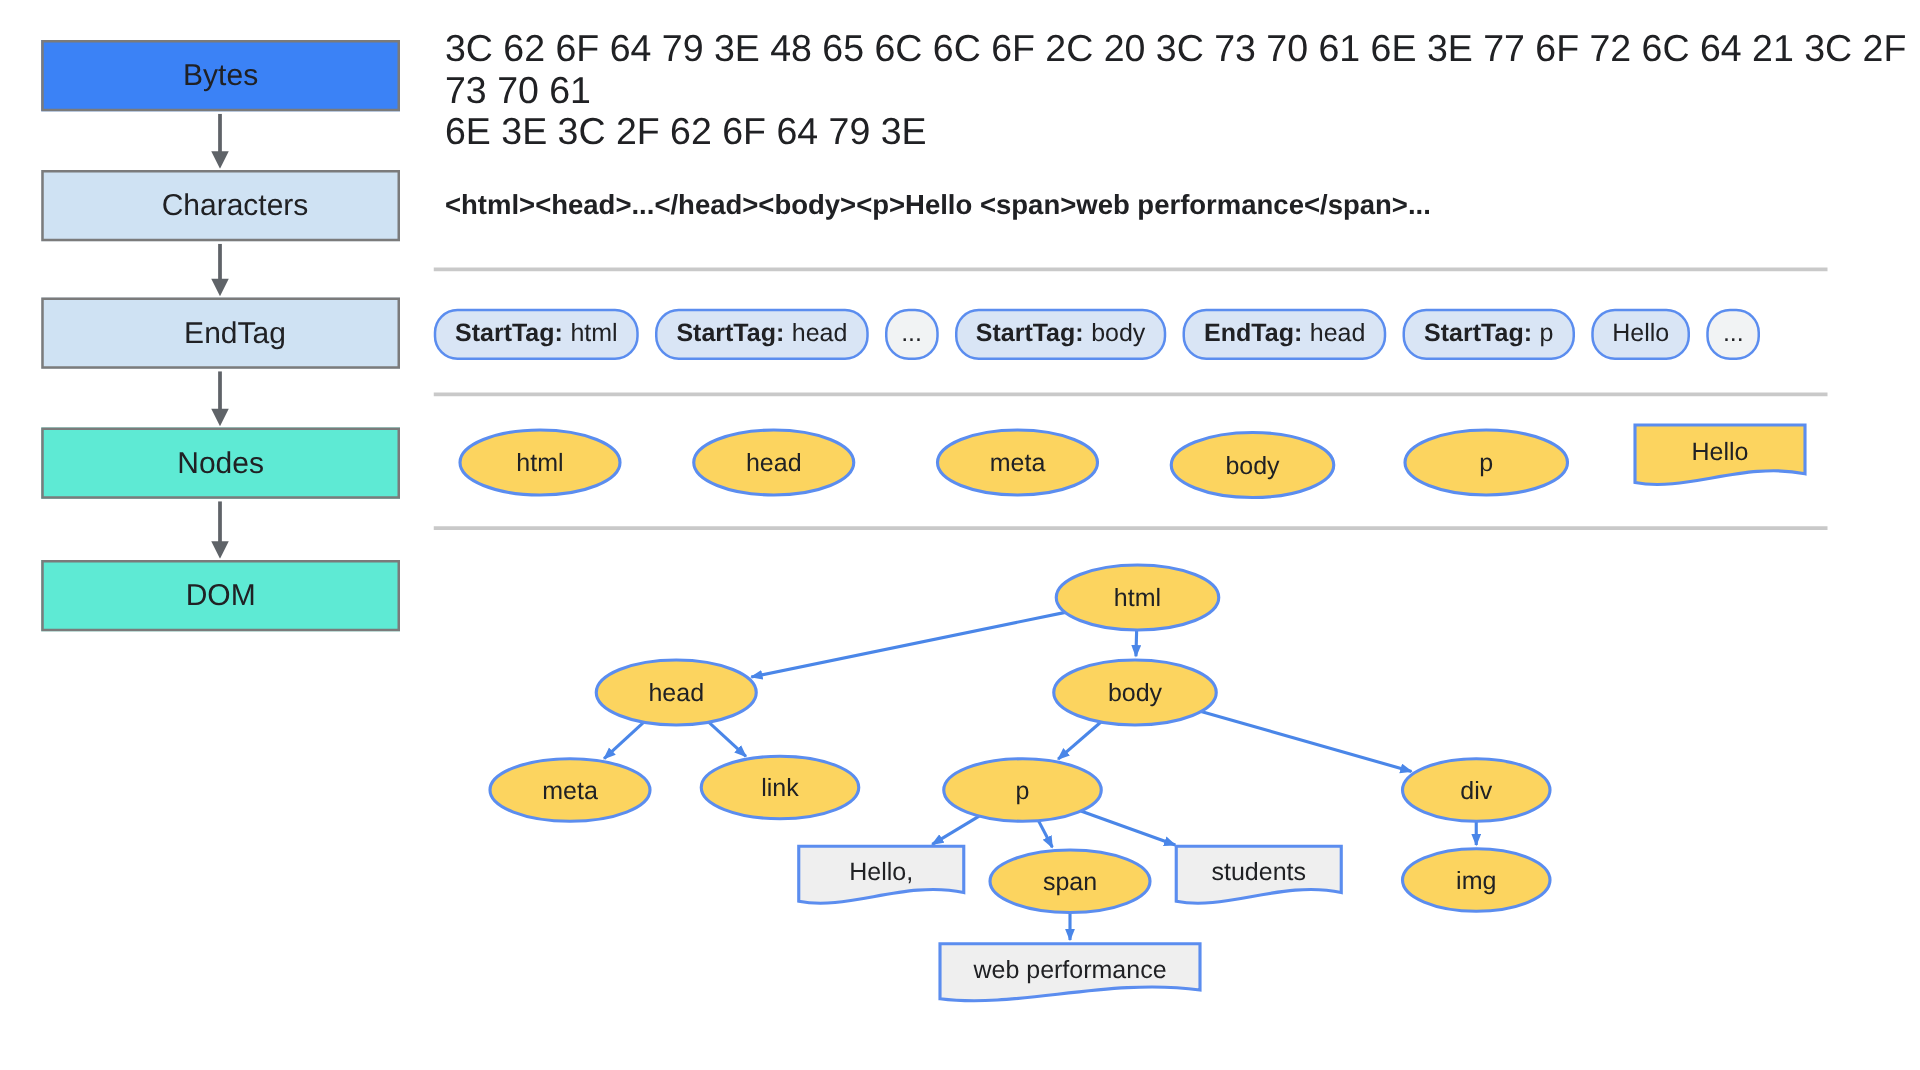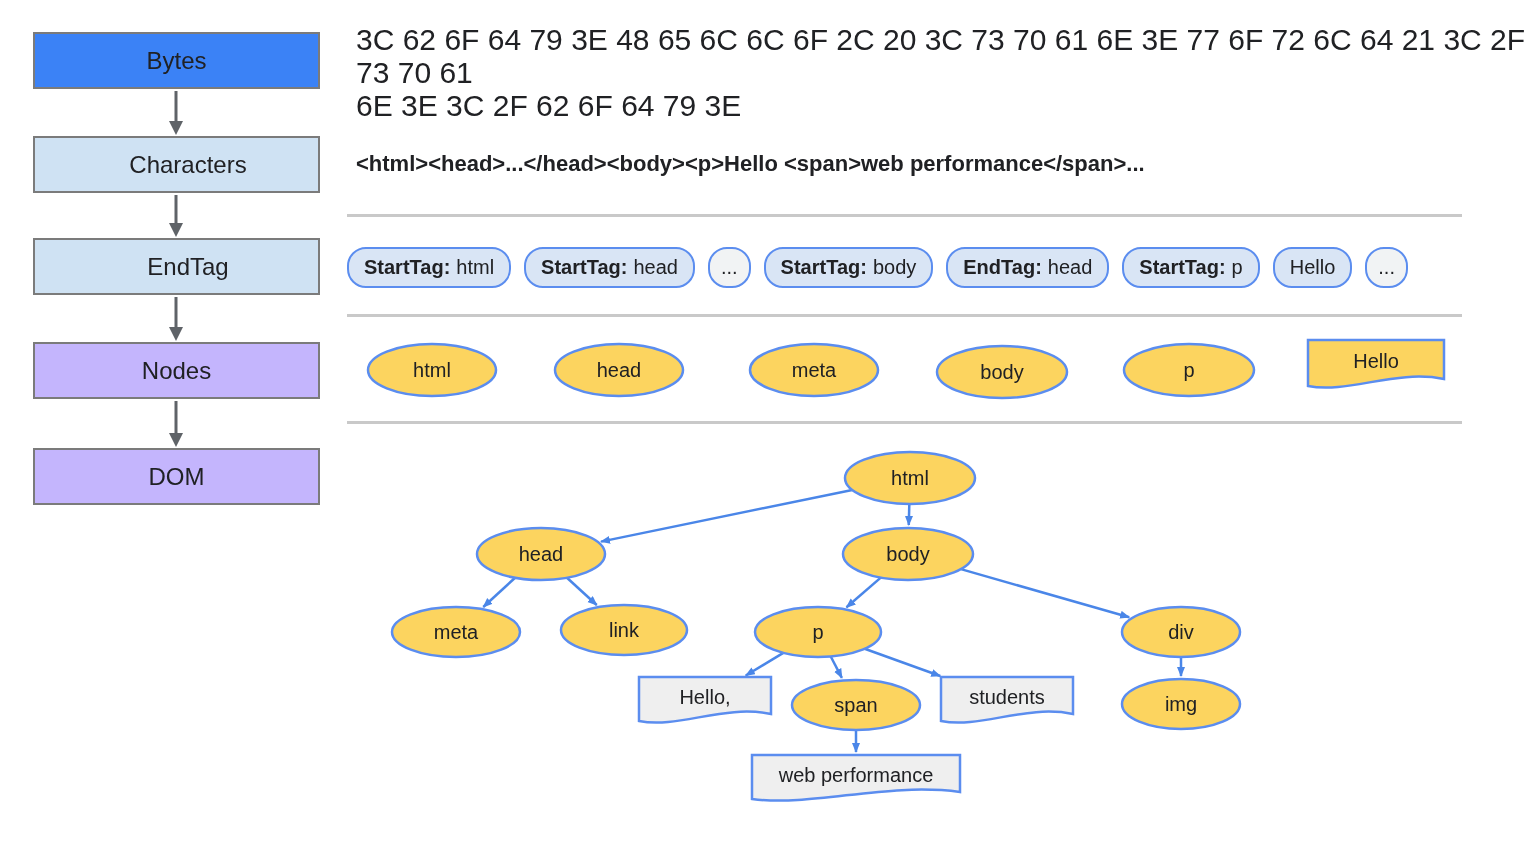--- a/index.html
+++ b/index.html
@@ -4,21 +4,21 @@
 <style>
   html,body{margin:0;padding:0;background:#ffffff;}
   body{font-family:"Liberation Sans", sans-serif; color:#202124;}
   #canvas{position:relative;width:1536px;height:856px;background:#fff;overflow:hidden;}
 
   
   .stage{position:absolute;left:33px;width:287px;height:57px;border:2px solid #7b7b7b;
          display:flex;align-items:center;justify-content:center;font-size:24px;box-sizing:border-box;}
   .stage.green{background:#3b82f6;}
   .stage.light_blue{background:#CFE2F3;padding-left:23px;}
-  .stage.yellow{background:#c4b5fd;}
+  .stage.yellow{background:#5eead4;}
   .flow-arrow{position:absolute;left:166px;}
 
   
   .bytes-text{position:absolute;left:356px;top:23px;width:1170px;font-size:30px;line-height:33px;}
   .chars-text{position:absolute;left:356px;top:151px;width:1170px;font-size:22px;font-weight:bold;}
 
   .sep{position:absolute;left:347px;width:1115px;height:3px;background:#c9c9c9;}
 
   
   .tokens-row{position:absolute;left:347px;top:247px;width:1130px;display:flex;gap:13px;align-items:center;}

